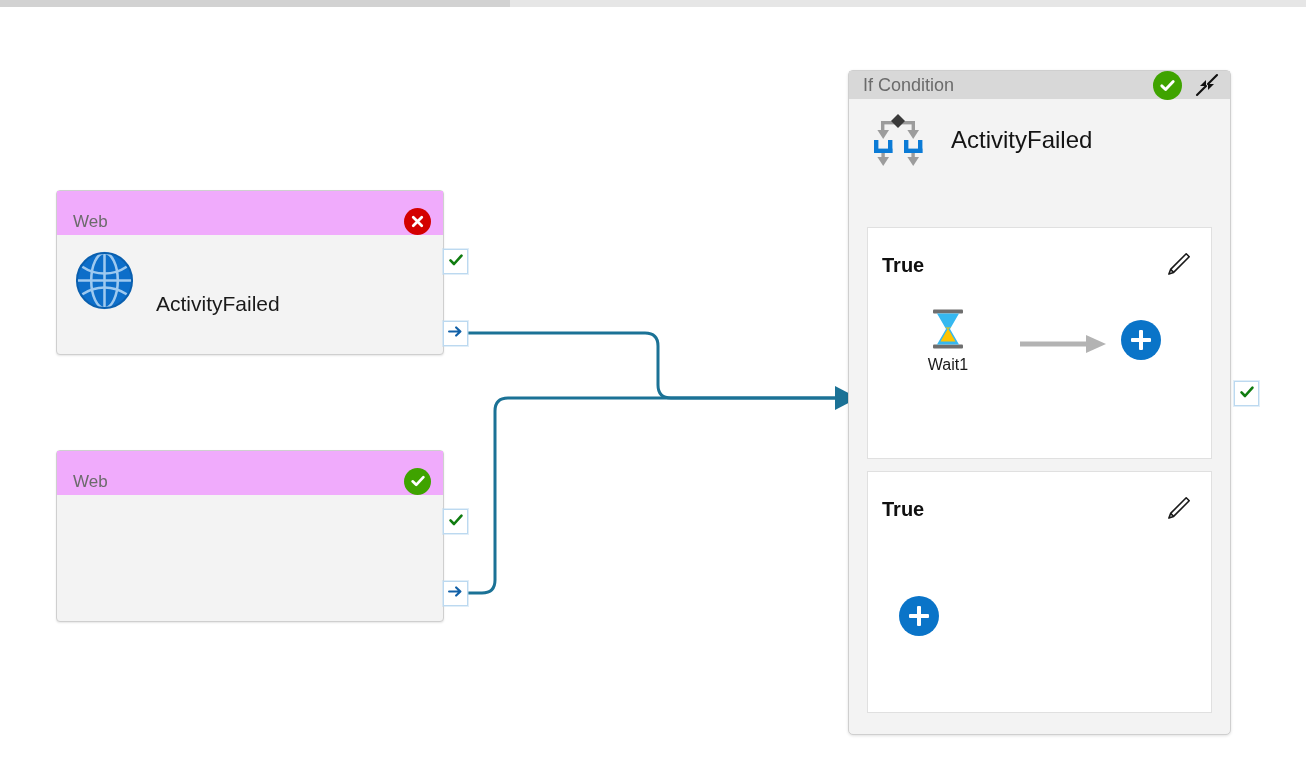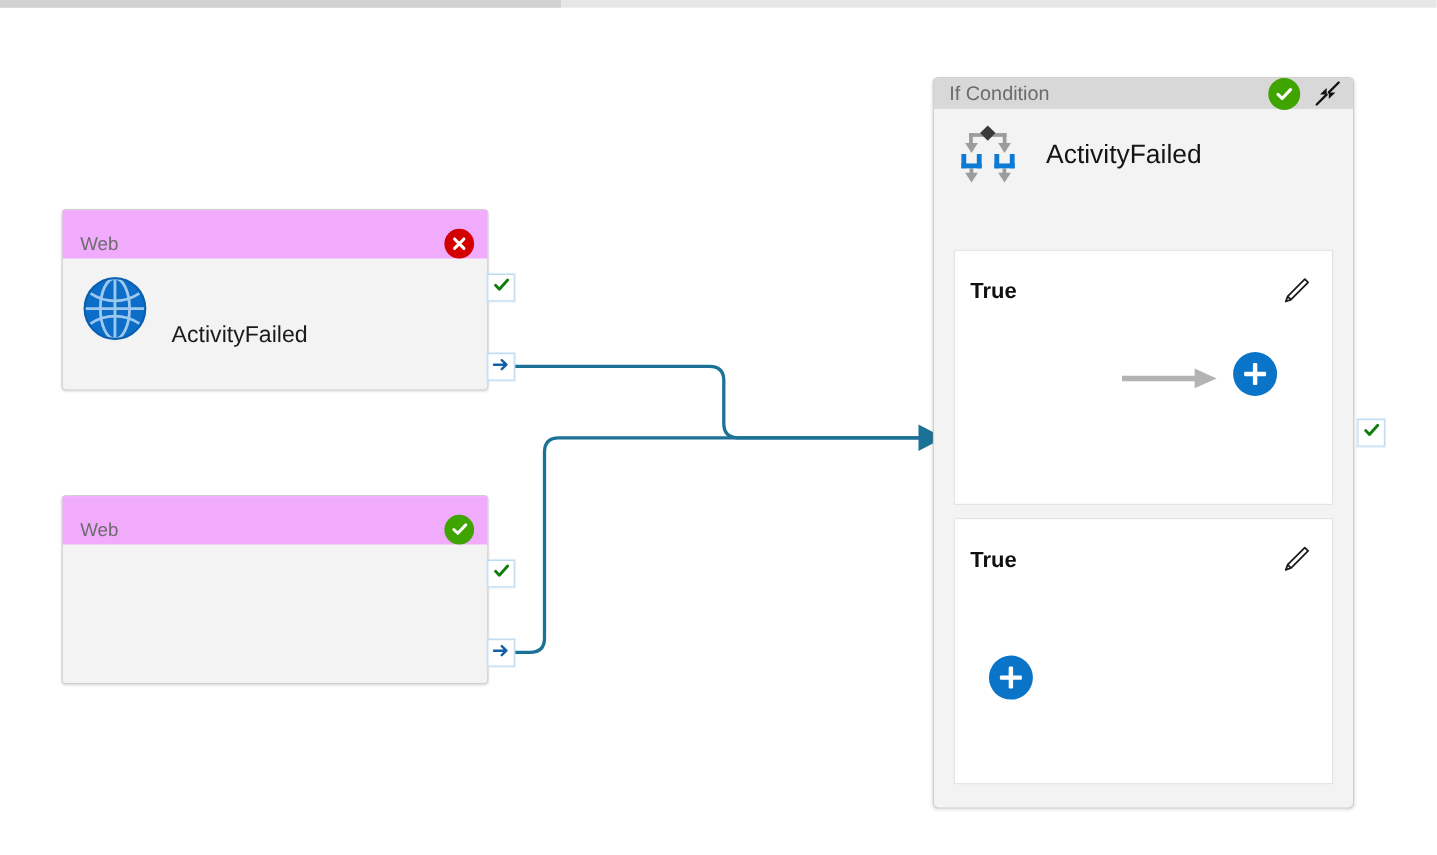--- a/index.html
+++ b/index.html
@@ -252,20 +252,32 @@
       <span class="branch-label">True</span>
       <span class="pencil">
         <svg width="30" height="30" viewBox="0 0 30 30">
           <g stroke="#1a1a1a" stroke-width="1.6" fill="none" stroke-linejoin="round">
             <path d="M23.2 3.8 L26.2 6.8 L10.6 22.4 L5.9 24.1 L7.6 19.4 Z"></path>
             <line x1="7.6" y1="19.4" x2="10.6" y2="22.4"></line>
           </g>
         </svg>
       </span>
 
+      <div class="wait-node" style="left:40px;top:80px;">
+        <span>
+          <svg width="40" height="42" viewBox="0 0 40 42">
+            <rect x="5" y="1.5" width="30" height="4" fill="#6e6e6e" rx="1"></rect>
+            <rect x="5" y="36.5" width="30" height="4" fill="#6e6e6e" rx="1"></rect>
+            <path d="M9 5.5 H31 L22 21 L31 36.5 H9 L18 21 Z" fill="#36b8f0"></path>
+            <path d="M12.5 33.6 H27.5 L20 20.6 Z" fill="#ffc400"></path>
+            <path d="M16.6 19.4 H23.4 L20 21 Z" fill="#ffc400"></path>
+          </svg>
+        </span>
+        <div class="wait-label">Wait1</div>
+      </div>
 
       <span class="grey-arrow" style="left:150px;top:104px;">
         <svg width="92" height="24" viewBox="0 0 92 24">
           <path d="M2 12 H74" stroke="#b3b3b3" stroke-width="5" stroke-linecap="butt" fill="none"></path>
           <polygon points="68,3 88,12 68,21" fill="#b3b3b3"></polygon>
         </svg>
       </span>
 
       <div class="plus-btn" style="left:253px;top:92px;"></div>
     </div>

